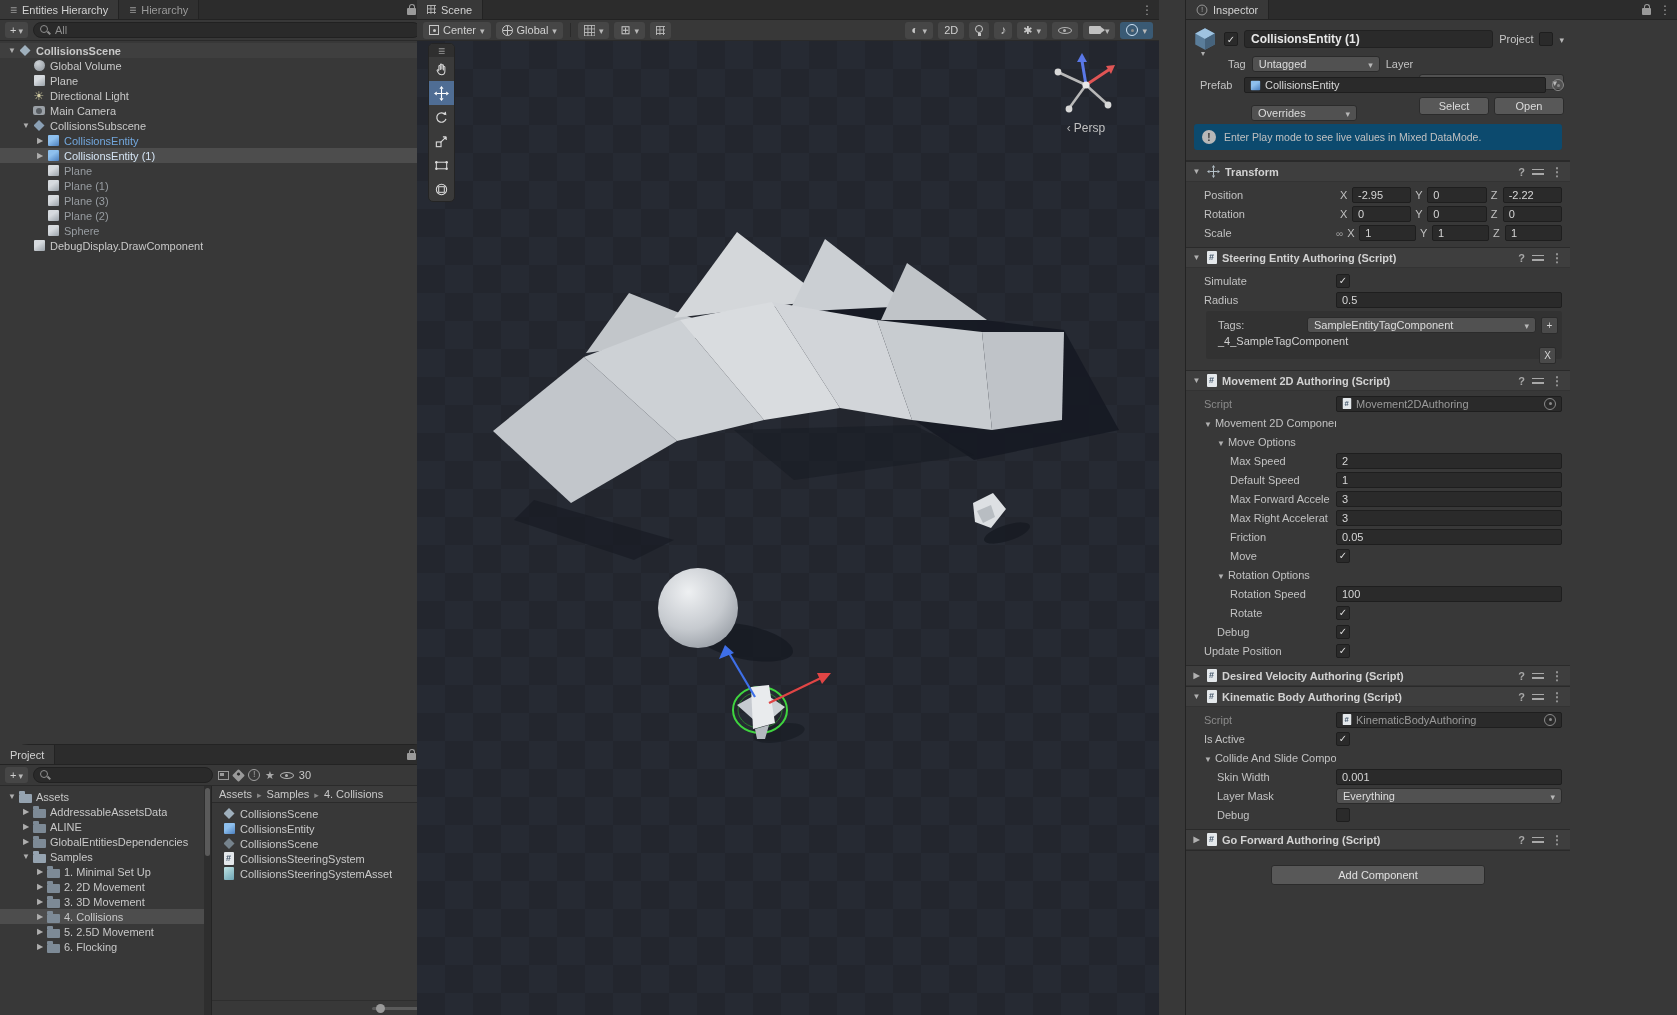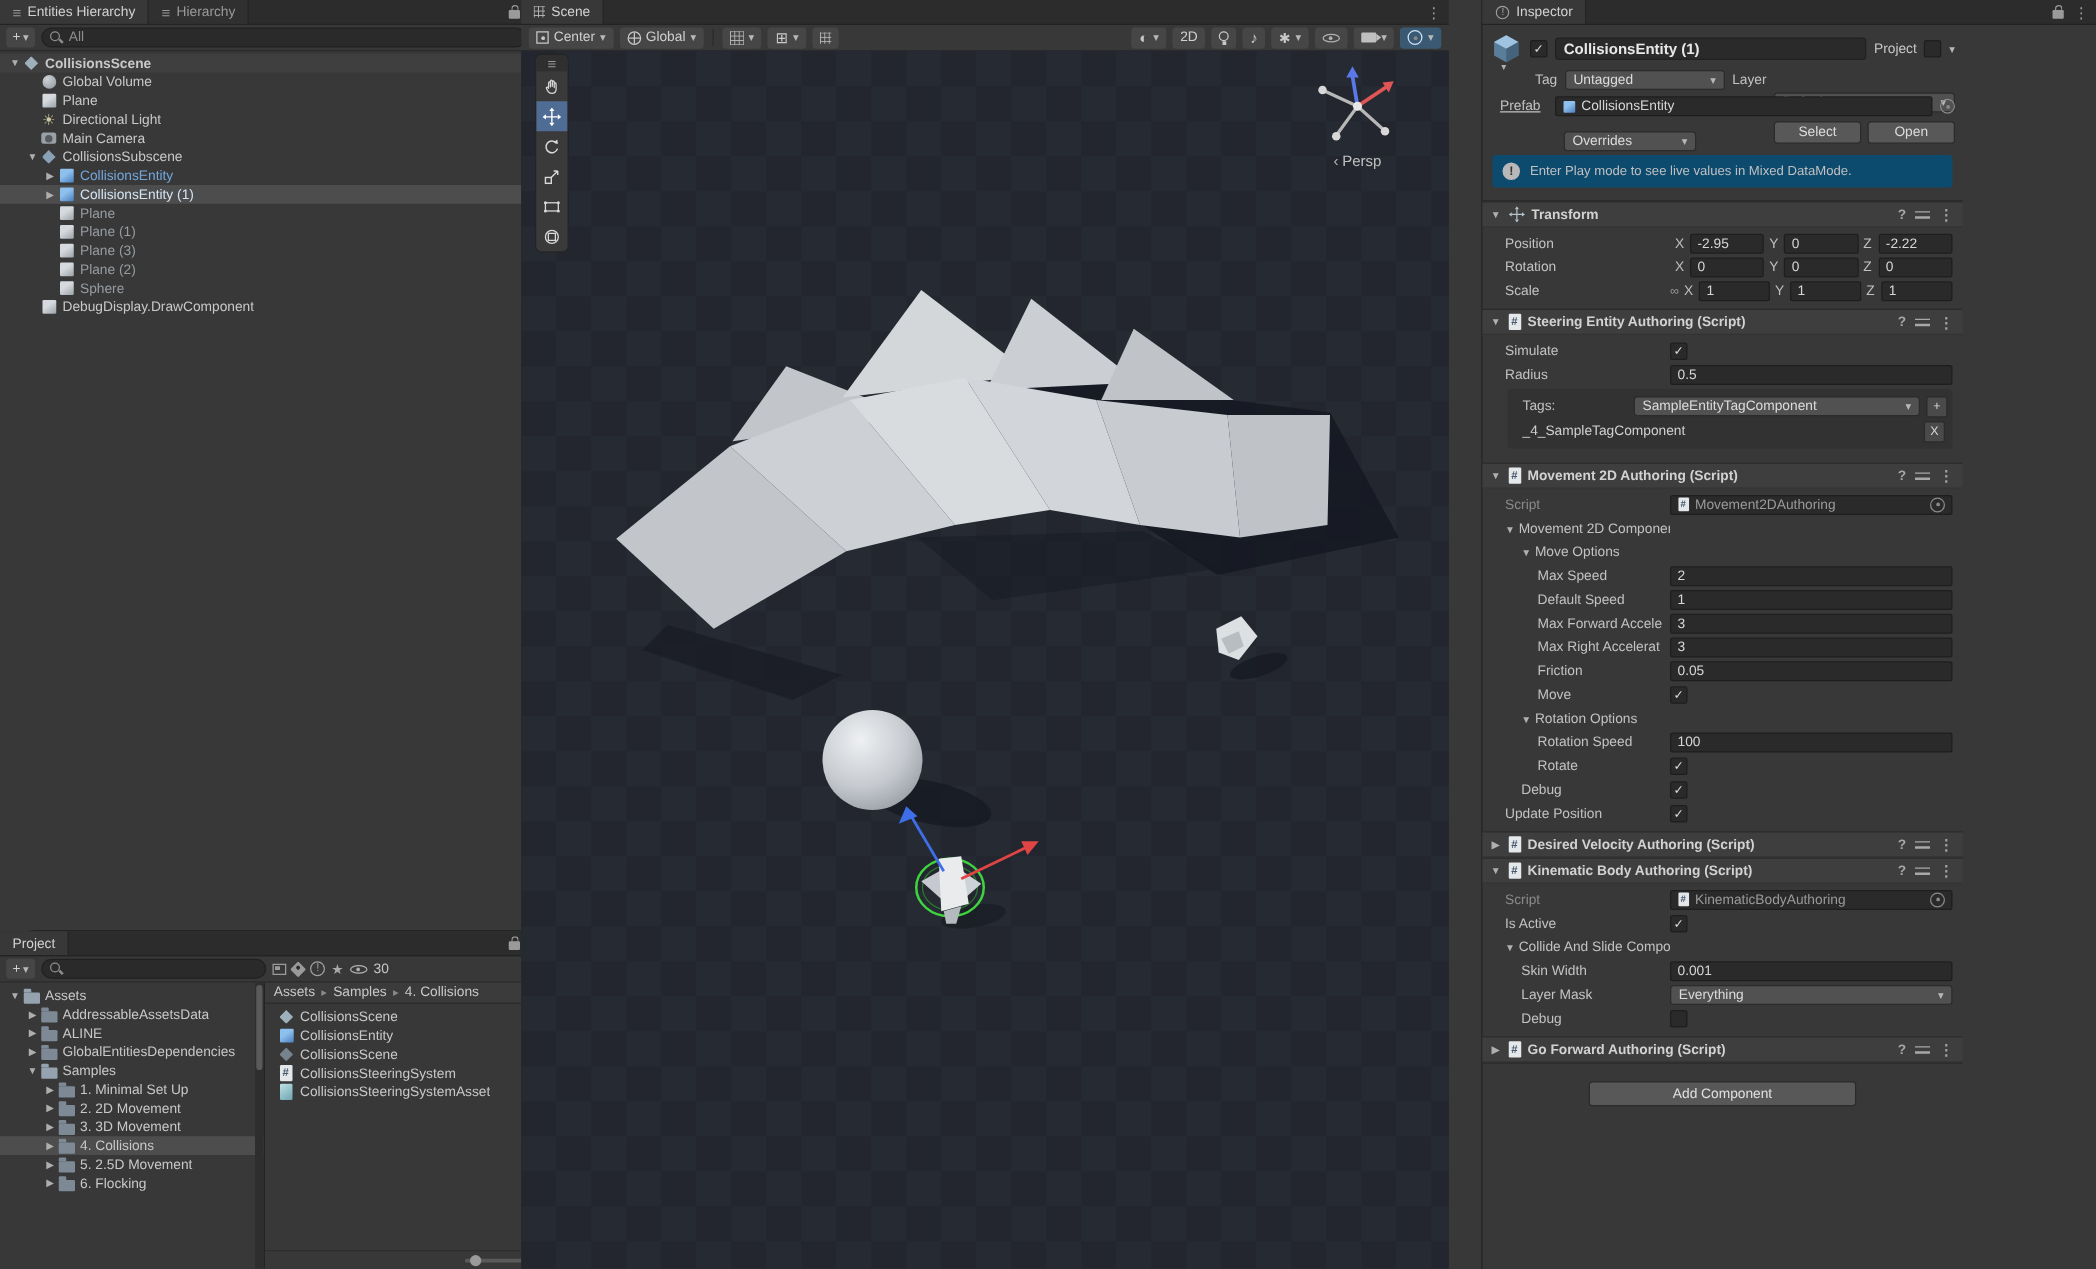--- a/index.html
+++ b/index.html
@@ -142,21 +142,21 @@
     display:inline-flex;align-items:center;justify-content:center;font-size:10px;color:#dedede;}
   .check.on::before{content:'✓';}
   .ih-row2{display:flex;align-items:center;gap:6px;height:22px;padding-left:36px;}
   .ih-row2 .lab{color:#c2c2c2;}
   .dropfield{height:16px;background:#515151;border:1px solid #2b2b2b;border-radius:3px;display:flex;align-items:center;
     gap:4px;padding:0 6px;color:#dcdcdc;white-space:nowrap;overflow:hidden;}
   .dropfield .i-caret{margin-left:auto;}
   .tagdrop{width:128px;}
   .layerdrop{flex:1;margin-top:36px;}
   .ih-row3{display:flex;align-items:center;gap:6px;height:20px;padding-left:8px;}
-  .ih-row3 .lab{width:38px;color:#c2c2c2;text-decoration:underline;}
+  .ih-row3 .lab{width:38px;color:#c2c2c2;}
   .objfield{flex:1;height:16px;background:#2a2a2a;border:1px solid #1e1e1e;border-radius:2px;display:flex;align-items:center;gap:4px;padding:0 5px;color:#d6d6d6;}
   .ih-row4{display:flex;align-items:center;gap:5px;height:22px;padding-left:59px;}
   .ih-row4 .dropfield{width:106px;margin-top:13px;}
   .ih-row4 .spacer{flex:1;}
   .ubtn{height:18px;min-width:70px;background:#585858;border:1px solid #2b2b2b;border-radius:3px;color:#dcdcdc;
     font-family:inherit;font-size:11px;display:inline-flex;align-items:center;justify-content:center;}
   .helpbox{margin:7px 2px 8px 2px;background:#0c4a6e;border-radius:3px;padding:6px 8px;display:flex;align-items:center;gap:8px;
     font-size:10.5px;color:#c0c0c0;}
   .comp-header{height:21px;display:flex;align-items:center;gap:5px;background:#3e3e3e;border-top:1px solid #2a2a2a;
     border-bottom:1px solid #333;padding:0 5px;font-weight:bold;color:#d2d2d2;}
@@ -179,21 +179,21 @@
   .v-field,.v-drop,.v-check{display:none;}
   .irow.t-field .v-field{display:flex;}
   .irow.t-drop .v-drop{display:flex;}
   .irow.t-check .v-check{display:inline-flex;}
   .tagsbox{margin:2px 8px 6px 20px;background:#323232;border-radius:3px;padding:4px;}
   .tagsbox .trow1{display:flex;align-items:center;gap:5px;height:20px;}
   .tagsbox .tl{width:92px;padding-left:8px;color:#c2c2c2;}
   .tagsbox .dropfield{flex:1;}
   .sqbtn{width:17px;height:17px;background:#4a4a4a;border:1px solid #2b2b2b;border-radius:2px;color:#d6d6d6;
     font-family:inherit;font-size:10px;display:inline-flex;align-items:center;justify-content:center;flex:0 0 auto;}
-  .chiprow{display:flex;align-items:center;height:20px;padding:0 2px 0 8px;color:#d0d0d0;}
+  .chiprow{display:flex;align-items:flex-start;height:20px;padding:0 2px 0 8px;color:#d0d0d0;flex-direction:column;}
   .chiprow .sqbtn{margin-left:auto;}
   .addwrap{padding:14px 0 20px 0;display:flex;justify-content:center;}
   .add-btn{width:214px;height:20px;background:#585858;border:1px solid #2b2b2b;border-radius:3px;color:#e0e0e0;
     font-family:inherit;font-size:11px;display:flex;align-items:center;justify-content:center;}
   .baking{position:absolute;left:0;right:-108px;top:908px;padding:7px 8px 8px 8px;border-bottom:1px solid #252525;font-weight:bold;color:#d2d2d2;}
 </style>
 </head>
 <body>
 
 <div id="root">

